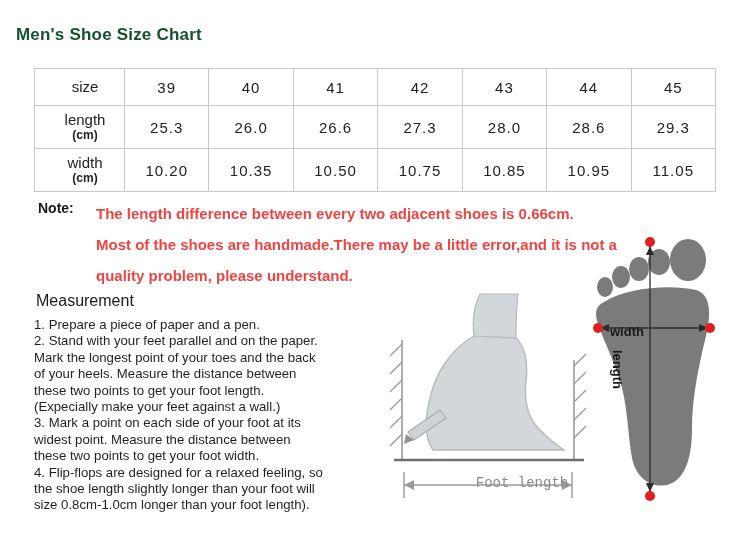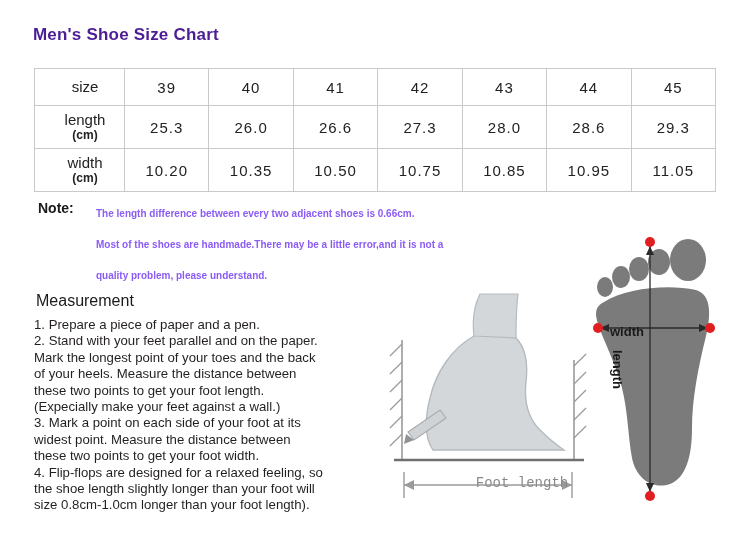--- a/index.html
+++ b/index.html
@@ -15,26 +15,26 @@
     overflow: hidden;
   }
   .page {
     position: relative;
     width: 750px;
     height: 535px;
     background: #ffffff;
   }
   .title {
     position: absolute;
-    left: 33px;
+    left: 16px;
     top: 25px;
     font-size: 17px;
     font-weight: bold;
     letter-spacing: 0.2px;
-    color: #4c1d95;
+    color: #14532d;
   }
   
   .size-table-wrap {
     position: absolute;
     left: 34px;
     top: 68px;
     width: 682px;
   }
   table.size-table {
     border-collapse: collapse;
@@ -83,23 +83,23 @@
   .note-label {
     position: absolute;
     left: 0;
     top: 2px;
     font-size: 14px;
     font-weight: bold;
     color: #1a1a1a;
   }
   .note-lines {
     margin-left: 58px;
-    font-size: 10px;
-    font-weight: bold;
-    color: #8b5cf6;
+    font-size: 15px;
+    font-weight: bold;
+    color: #ef4444;
     line-height: 31px;
   }
   
   .measure-title {
     position: absolute;
     left: 36px;
     top: 292px;
     font-size: 16px;
     font-weight: normal;
     color: #1a1a1a;

